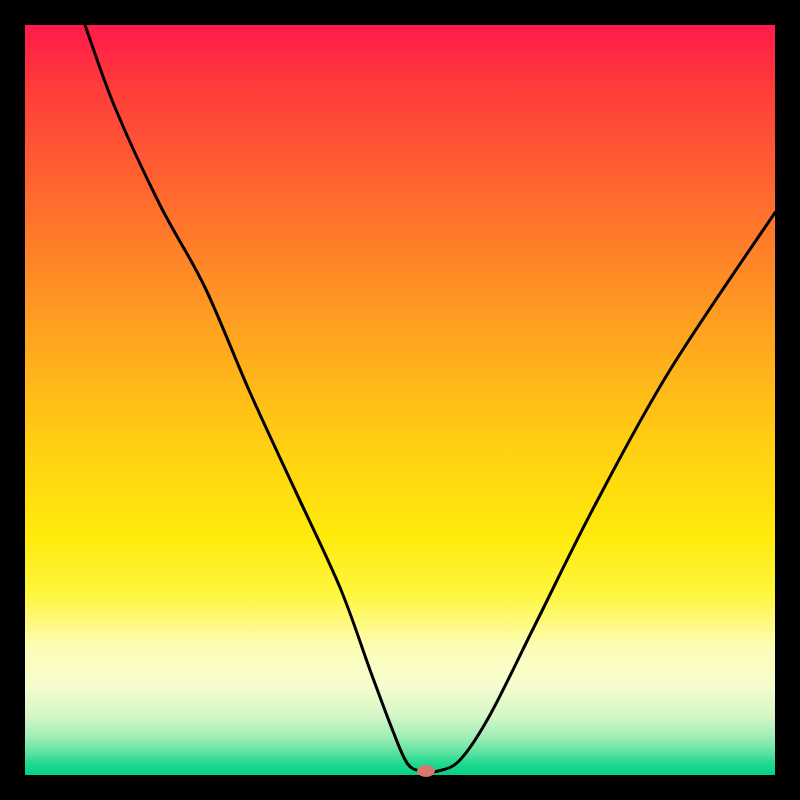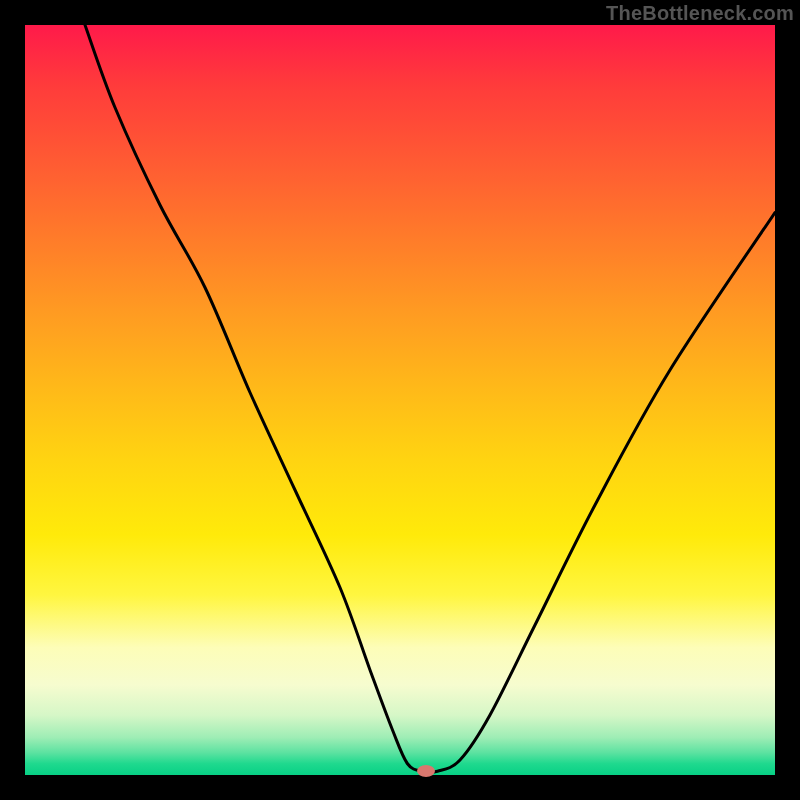--- a/index.html
+++ b/index.html
@@ -70,14 +70,13 @@
 </head>
 <body>
 
 <div class="frame">
   <div class="plot-area">
     <svg class="curve-svg" viewBox="0 0 750 750" preserveAspectRatio="none">
       <path id="curve-path" d="M 60.00 0.00 C 65.00 13.75, 77.50 52.50, 90.00 82.50 C 102.50 112.50, 120.00 150.00, 135.00 180.00 C 150.00 210.00, 165.00 231.25, 180.00 262.50 C 195.00 293.75, 210.00 333.75, 225.00 367.50 C 240.00 401.25, 255.00 432.50, 270.00 465.00 C 285.00 497.50, 302.50 532.50, 315.00 562.50 C 327.50 592.50, 336.25 621.25, 345.00 645.00 C 353.75 668.75, 361.25 689.38, 367.50 705.00 C 373.75 720.63, 377.50 731.88, 382.50 738.75 C 387.50 745.63, 392.50 745.00, 397.50 746.25 C 402.50 747.50, 406.25 748.13, 412.50 746.25 C 418.75 744.38, 426.25 744.38, 435.00 735.00 C 443.75 725.63, 452.50 712.50, 465.00 690.00 C 477.50 667.50, 492.50 635.00, 510.00 600.00 C 527.50 565.00, 547.50 522.50, 570.00 480.00 C 592.50 437.50, 615.00 393.75, 645.00 345.00 C 675.00 296.25, 732.50 213.75, 750.00 187.50" fill="none" stroke="#000" stroke-width="3" stroke-linejoin="round" stroke-linecap="round"></path>
     </svg>
     <div id="marker" class="marker" style="left: 401.25px; top: 745.5px; width: 18px; height: 12px; background: rgb(217, 119, 110);"></div>
   </div>
-  <div class="watermark">TheBottleneck.com</div>
 </div>
 
 </body></html>

